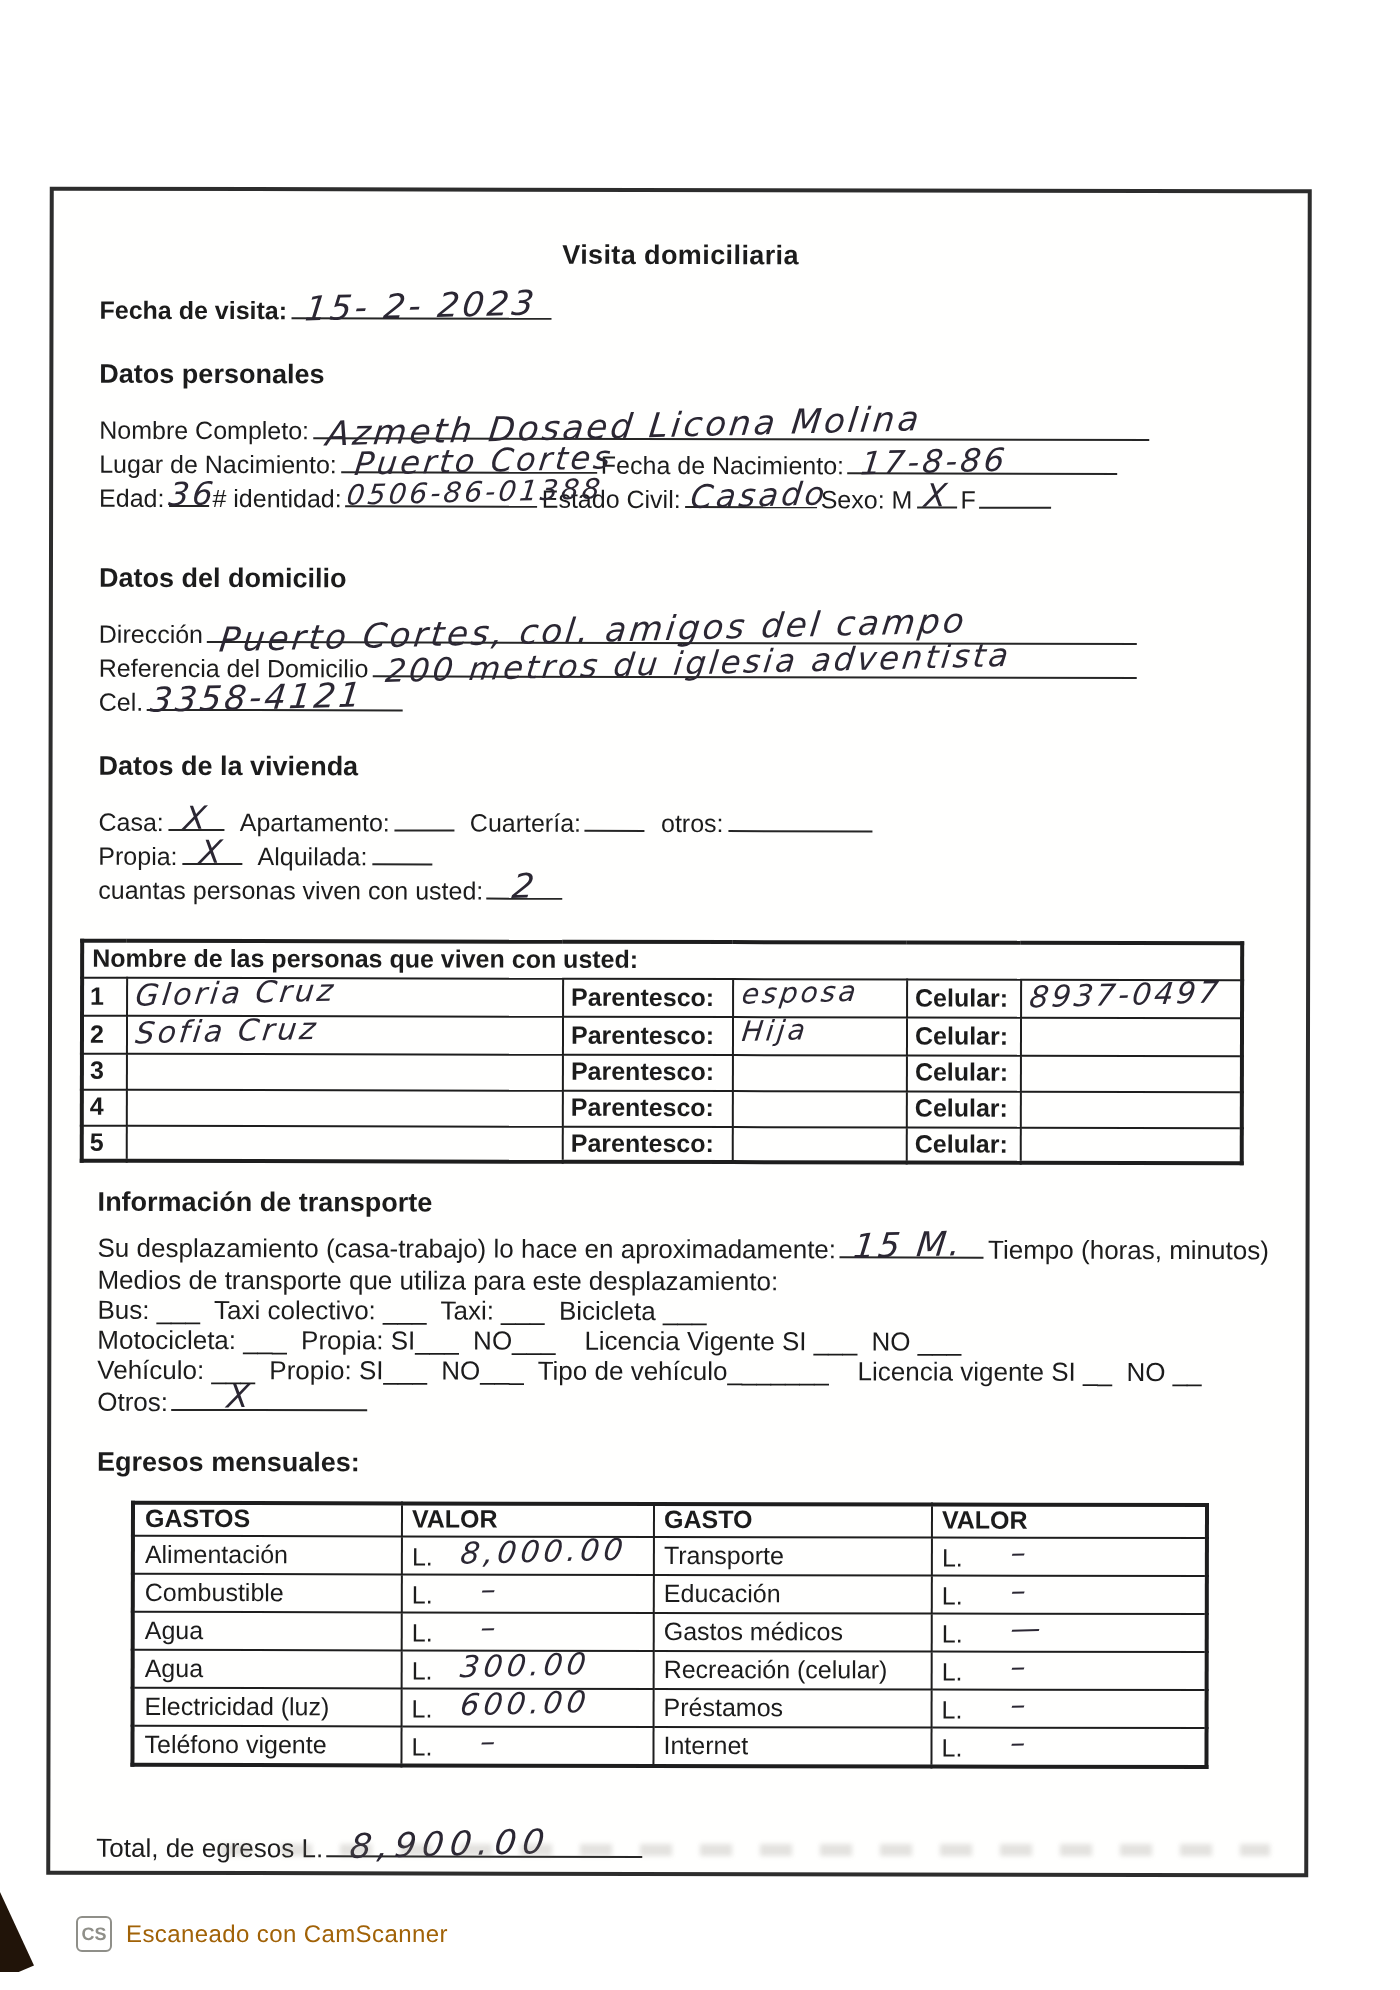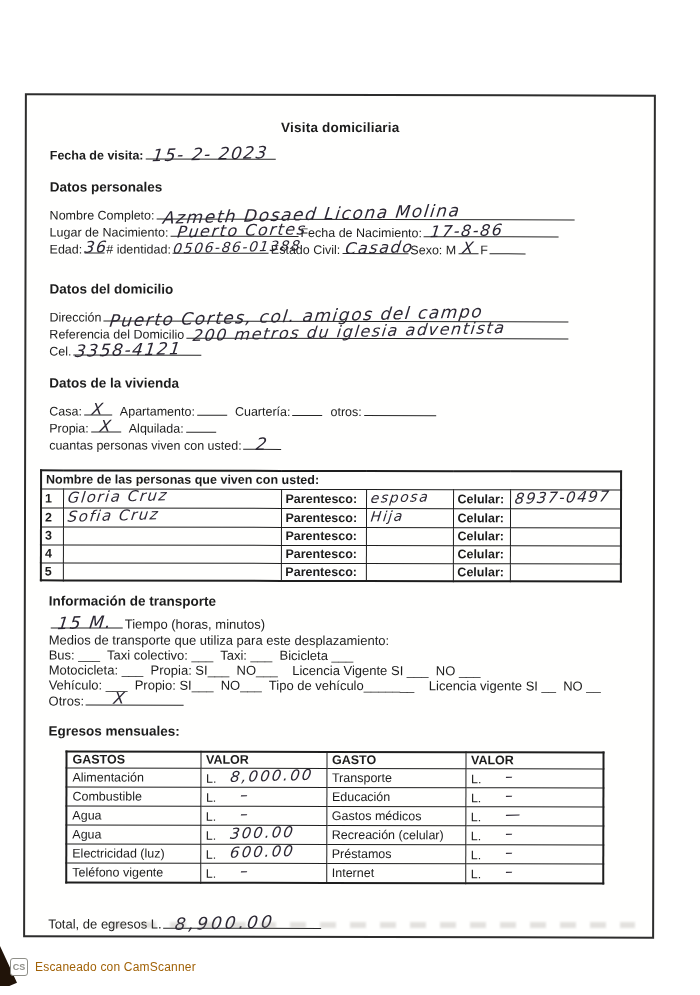--- a/index.html
+++ b/index.html
@@ -67,21 +67,21 @@
     filter:blur(1.2px); opacity:.7;
   }
   .corner-wedge {
     position:absolute; left:0; top:946px; width:17px; height:40px;
     background:#211409; clip-path:polygon(0 0, 100% 92%, 55% 100%, 0 100%);
   }
   .footer { position:absolute; left:10px; top:958px; display:flex; align-items:center; gap:7px; }
   .cs-badge {
     width:18px; height:18px; border:1.6px solid #8f8f89; border-radius:3px;
     display:flex; align-items:center; justify-content:center;
-    font-size:9px; font-weight:bold; color:#8f8f89; background:#fff;
+    font-size:9px; font-weight:bold; color:#8f8f89; background:#fff;margin-left:28px;
   }
   .cs-text { font-size:12px; color:#a16207; letter-spacing:.2px; }
   .gap6 { display:inline-block; width:6px; }
 </style>
 </head>
 <body>
 
 <div class="page-frame">
   <div class="content">
 
@@ -179,21 +179,21 @@
         <td class="pv"><span class="hw"></span></td>
         <td class="flbl">Celular:</td>
         <td><span class="hw"></span></td>
       </tr>
     </tbody>
       </table>
 
     <div class="h" style="margin-top:12px;">Información de transporte</div>
 
     <div class="line big" style="margin-top:7px; font-size:13px;">
-      <span class="blank" style="width:72px;"><span class="hw s17">15 M.</span></span><span class="lbl">Tiempo (horas, minutos)</span>
+      <span class="lbl">Su desplazamiento (casa-trabajo) lo hace en aproximadamente:</span><span class="blank" style="width:72px;"><span class="hw s17">15 M.</span></span><span class="lbl">Tiempo (horas, minutos)</span>
     </div>
     <div class="line pre">Medios de transporte que utiliza para este desplazamiento:</div>
     <div class="line pre">Bus: ___  Taxi colectivo: ___  Taxi: ___  Bicicleta ___</div>
     <div class="line pre">Motocicleta: ___  Propia: SI___  NO___    Licencia Vigente SI ___  NO ___</div>
     <div class="line pre">Vehículo: ___  Propio: SI___  NO___  Tipo de vehículo_______    Licencia vigente SI __  NO __</div>
     <div class="line big" style="font-size:13px;">
       <span class="lbl">Otros:</span><span class="blank" style="width:98px;"><span class="hw s16" style="left:28px;">X</span></span>
     </div>
 
     <div class="h" style="margin-top:14px;">Egresos mensuales:</div>

